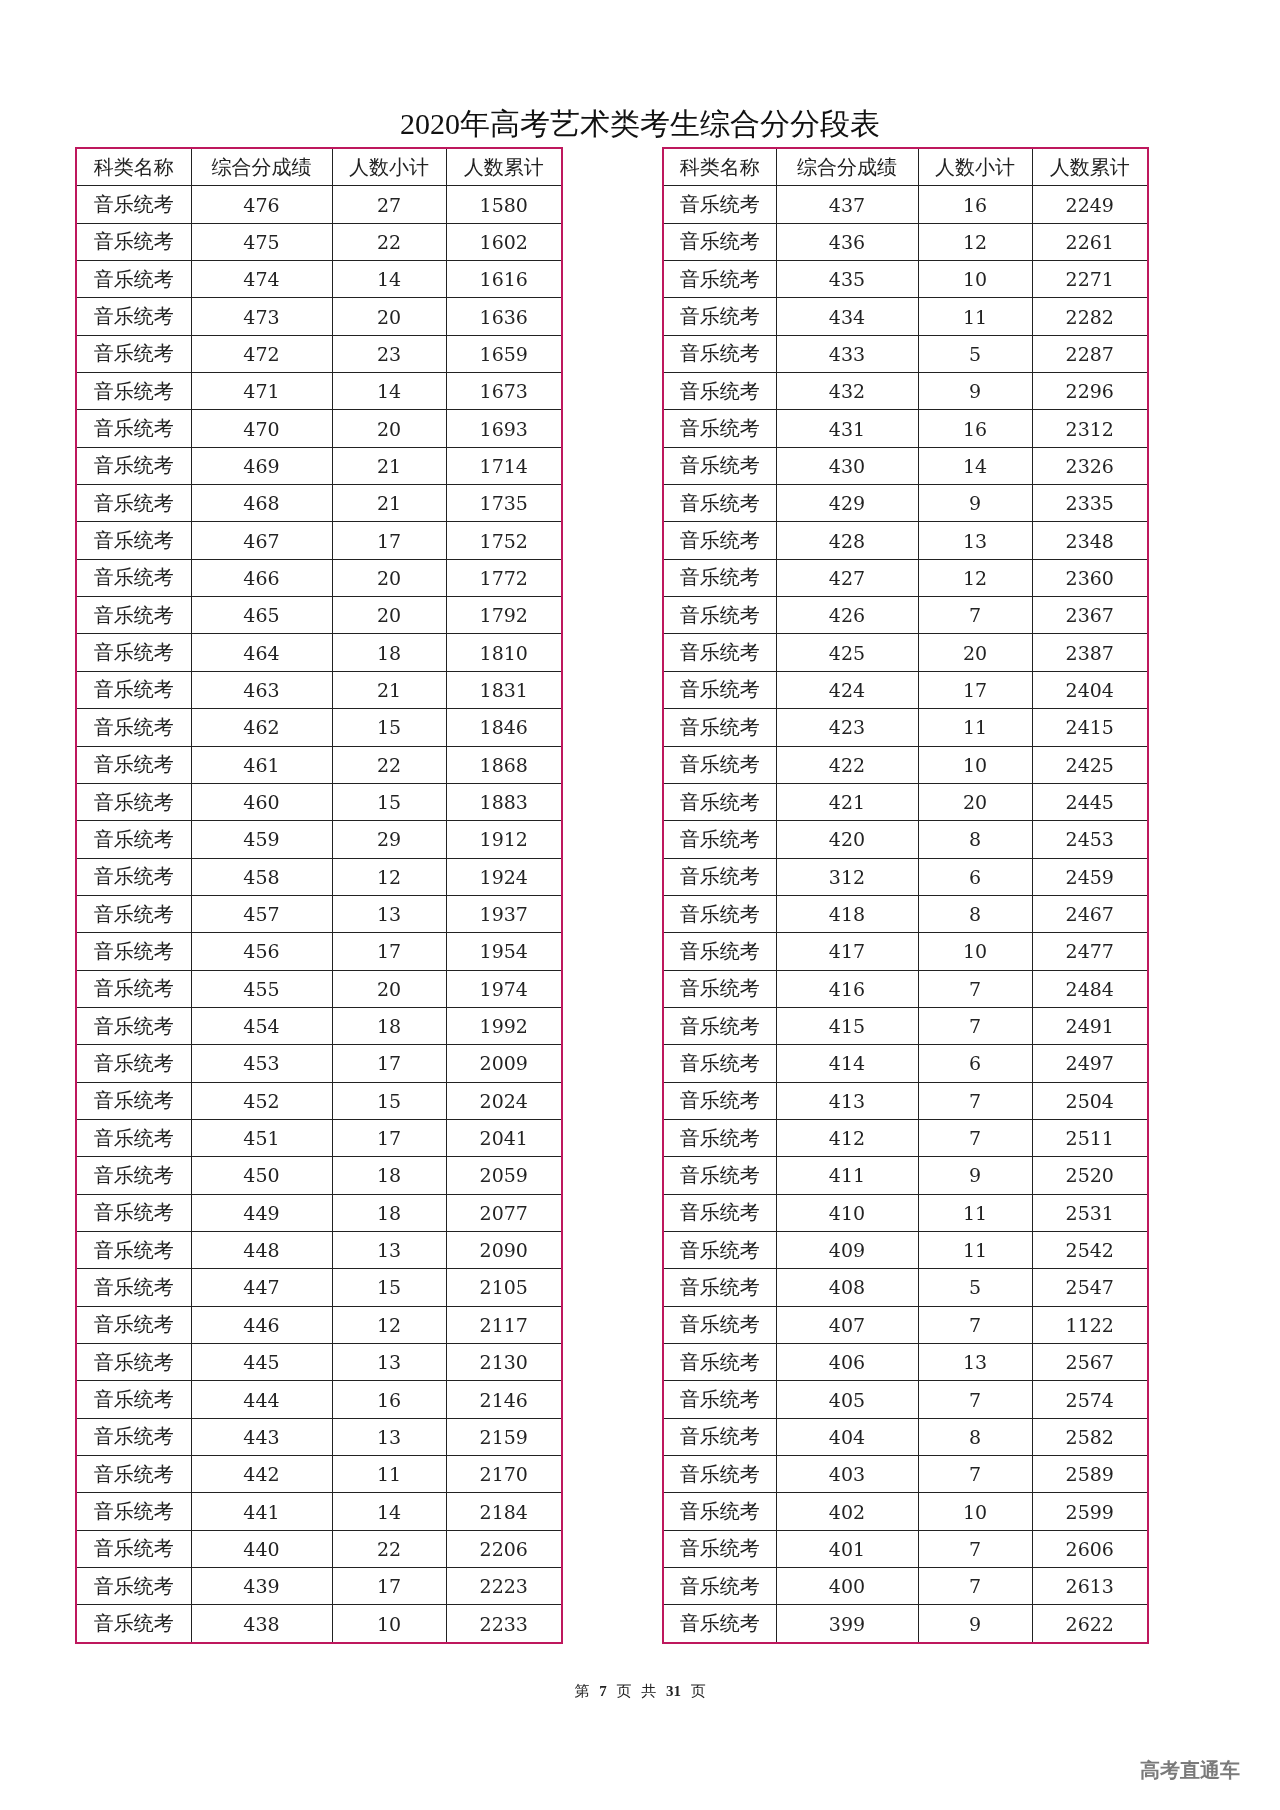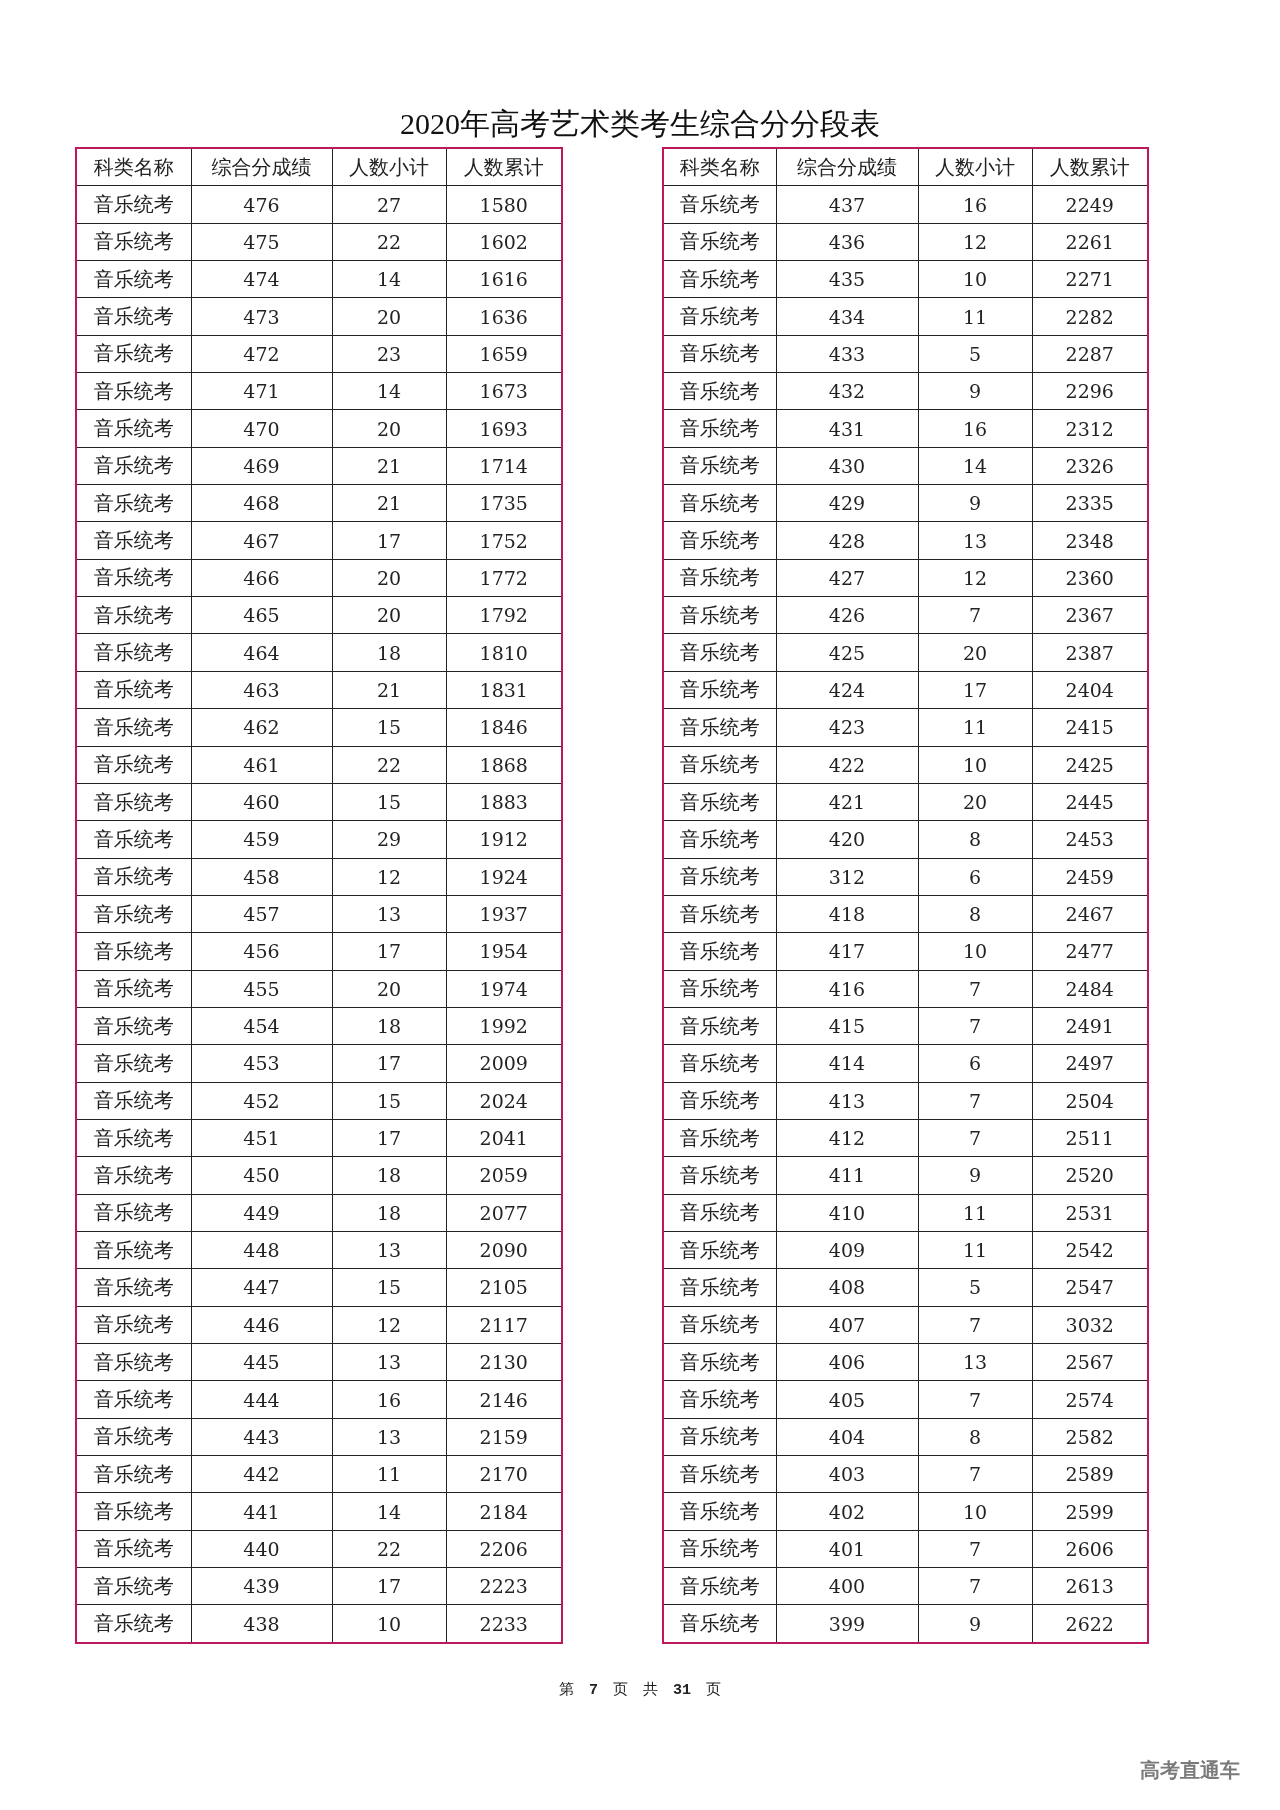--- a/index.html
+++ b/index.html
@@ -23,21 +23,21 @@
     font-family: "DejaVu Sans", sans-serif; font-weight: normal; font-size: 20px; color: #222;
   }
   .tbl td.cat {
     font-family: "DejaVu Sans", sans-serif; font-size: 20px; color: #222;
   }
   .tbl td.num {
     font-family: "DejaVu Serif", serif; font-size: 19px; color: #222;
   }
   .footer {
     position: absolute; left: 0; width: 1280px; top: 1680px; height: 22px;
-    text-align: center; font-family: Liberation Mono, monospace; font-size: 15px; color: #222;
+    text-align: center; font-family: Liberation Serif, serif; font-size: 15px; color: #222;
     line-height: 22px; word-spacing: 6px;
   }
   .footer b { font-weight: bold; }
   .watermark {
     position: absolute; left: 1140px; top: 1756px; height: 28px;
     font-family: "DejaVu Sans", sans-serif; font-size: 20px; color: #7a7a7a; line-height: 28px; font-weight: bold;
   }
 </style>
 </head>
 <body>
@@ -490,21 +490,21 @@
       <tr>
         <td class="cat">音乐统考</td>
         <td class="num">408</td>
         <td class="num">5</td>
         <td class="num">2547</td>
       </tr>
       <tr>
         <td class="cat">音乐统考</td>
         <td class="num">407</td>
         <td class="num">7</td>
-        <td class="num">3032</td>
+        <td class="num">1122</td>
       </tr>
       <tr>
         <td class="cat">音乐统考</td>
         <td class="num">406</td>
         <td class="num">13</td>
         <td class="num">2567</td>
       </tr>
       <tr>
         <td class="cat">音乐统考</td>
         <td class="num">405</td>

